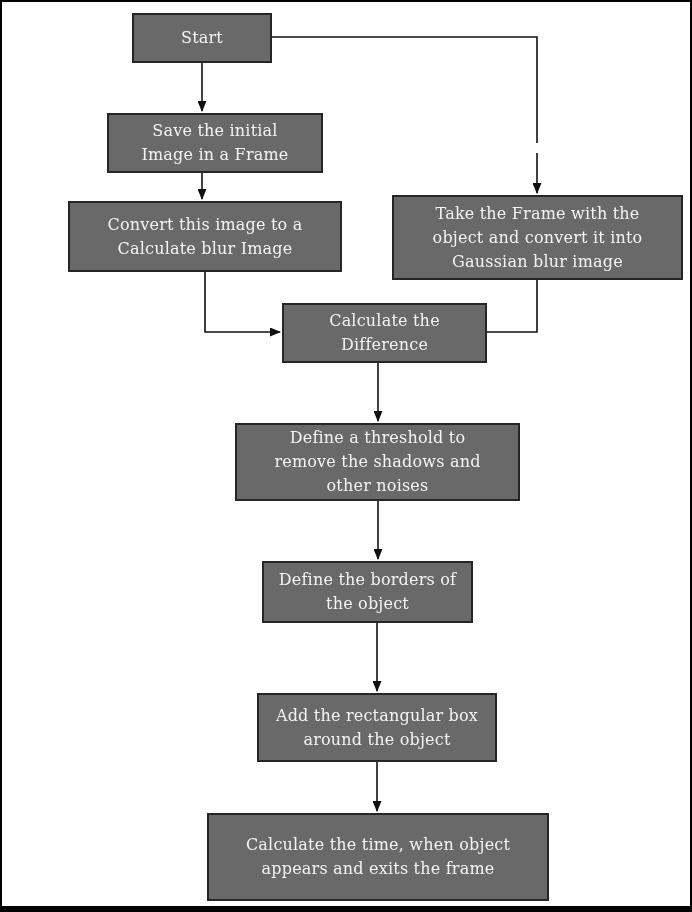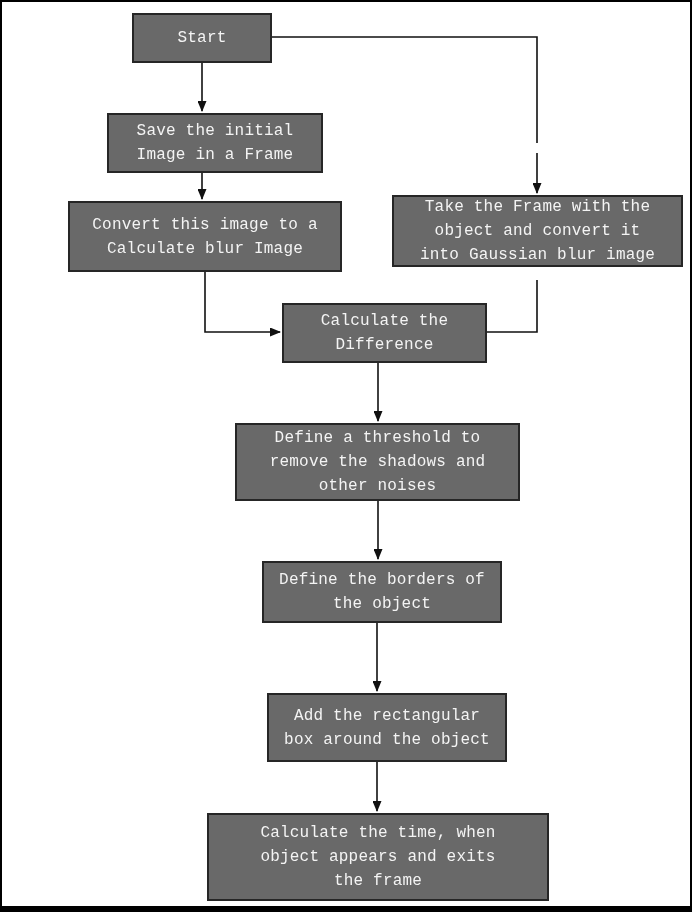--- a/index.html
+++ b/index.html
@@ -29,31 +29,30 @@
     background: #696969;
     border: 2px solid #262626;
     color: #f4f4f4;
     font-size: 16px;
     line-height: 24px;
     text-align: center;
     display: flex;
     align-items: center;
     justify-content: center;
     letter-spacing: 0.2px;
-    font-family: Liberation Mono, monospace;
   }
   
   .n-start     { left: 130px; top: 11px;  width: 140px; height: 50px; }
   .n-save      { left: 105px; top: 111px; width: 216px; height: 60px; padding: 0 18px; }
   .n-convert   { left: 66px;  top: 199px; width: 274px; height: 71px; padding: 0 22px; }
-  .n-take      { left: 390px; top: 193px; width: 291px; height: 72px; padding: 0 22px; }
+  .n-take      { left: 390px; top: 193px; width: 291px; height: 85px; padding: 0 22px; }
   .n-calc      { left: 280px; top: 301px; width: 205px; height: 60px; padding: 0 25px; }
   .n-threshold { left: 233px; top: 421px; width: 285px; height: 78px; padding: 7px 25px; }
-  .n-borders   { left: 260px; top: 559px; width: 240px; height: 62px; padding: 0 10px; }
-  .n-addbox    { left: 265px; top: 691px; width: 240px; height: 69px; padding: 0 12px; }
+  .n-borders   { left: 260px; top: 559px; width: 211px; height: 62px; padding: 0 10px; }
+  .n-addbox    { left: 255px; top: 691px; width: 240px; height: 69px; padding: 0 12px; }
   .n-time      { left: 205px; top: 811px; width: 342px; height: 88px; padding: 8px 35px; }
   .bottom-bar {
     position: absolute;
     left: 0; top: 904px;
     width: 692px; height: 8px;
     background: #000000;
   }
   .line-notch {
     position: absolute;
     left: 533px; top: 141px;

